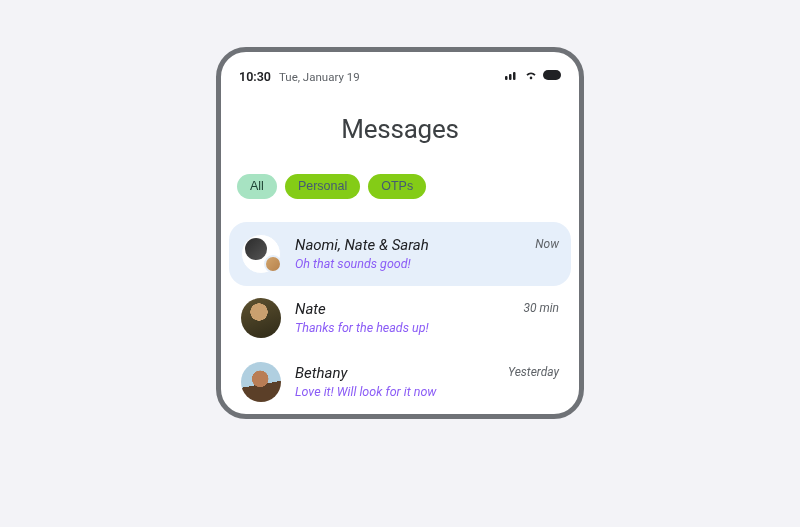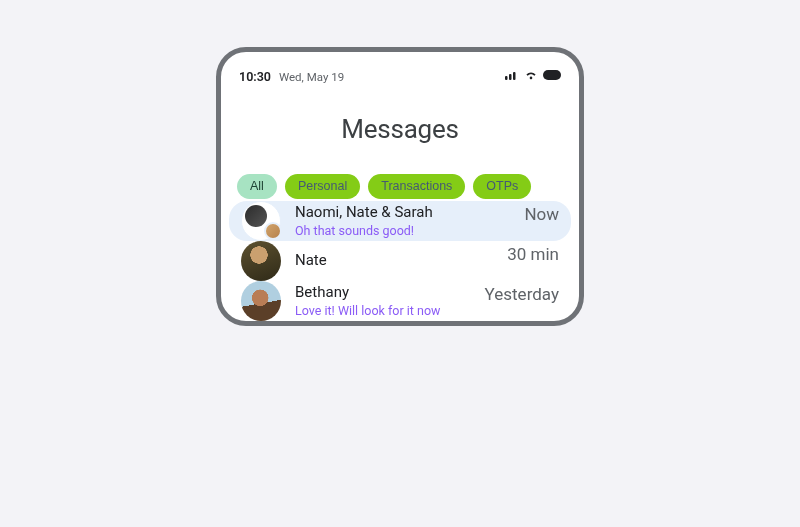--- a/index.html
+++ b/index.html
@@ -41,44 +41,45 @@
   }
   .header h1 {
     font-size: 26px;
     font-weight: 400;
     color: #3c4043;
     letter-spacing: -0.2px;
   }
   .tabs {
     display: flex;
     gap: 8px;
-    padding: 0 16px 2px;
+    padding: 0 16px 23px;
   }
   .tab {
     background: #84cc16;
     color: #455a73;
     font-size: 12.5px;
     font-weight: 500;
     border: none;
     border-radius: 14px;
     padding: 6px 13px;
     cursor: pointer;
     line-height: 1;
   }
   .tab.active {
     background: #a7e3c2;
     color: #1e4435;
   }
   .list { padding: 0 8px; }
   .row {
     display: flex;
     align-items: center;
-    padding: 0 12px;
+    padding: 12px 12px;
     border-radius: 18px;
     gap: 14px;
+    font-style: italic;
   }
   .row.highlight { background: #e6effa; }
   .avatar {
     width: 40px; height: 40px; border-radius: 50%;
     flex-shrink: 0;
     background: #ddd;
     position: relative;
     overflow: visible;
   }
   .avatar.group {
@@ -91,31 +92,31 @@
     background: #bbb;
   }
   .avatar.group .s1 { top: 3px; left: 3px; background: linear-gradient(135deg,#2b2b2b,#555); }
   .avatar.group .s2 { bottom: 0px; right: -2px; width: 18px; height: 18px; background: linear-gradient(135deg,#d2a46b,#b6824d); border:2px solid #e6effa; }
   .avatar.a-alex { background: radial-gradient(circle at 40% 35%, #e8c8a8 0 25%, transparent 26%), linear-gradient(160deg,#c97e4f,#8a4a2a); }
   .avatar.a-devon { background: radial-gradient(circle at 45% 35%, #caa06f 0 25%, transparent 26%), linear-gradient(160deg,#5e5230,#2f2a18); }
   .avatar.a-bethany { background: radial-gradient(circle at 48% 42%, #b97d55 0 26%, transparent 27%), linear-gradient(170deg,#b0cfe0 0 55%,#5b3f28 55%); }
   .row-main { flex: 1; min-width: 0; }
   .row-title { font-size: 15px; color: #202124; font-weight: 400; line-height: 1.25; }
   .row-sub { font-size: 12.5px; color: #8b5cf6; margin-top: 2px; white-space: nowrap; overflow: hidden; text-overflow: ellipsis; }
-  .row-time { font-size: 17px; color: #5f6368; align-self: flex-start; margin-top: 3px; }
+  .row-time { font-size: 12px; color: #5f6368; align-self: flex-start; margin-top: 3px; }
 </style>
 </head>
 <body>
 
 <div class="phone">
 
   <div class="status-bar">
     <div class="status-left">
       <span class="status-time">10:30</span>
-      <span class="status-date">Wed, May 19</span>
+      <span class="status-date">Tue, January 19</span>
     </div>
     <div class="status-icons">
       <span>
         <svg width="14" height="10" viewBox="0 0 14 10">
             <rect x="0" y="6" width="2.5" height="4" rx="1" fill="#202124"></rect>
             <rect x="4" y="4" width="2.5" height="6" rx="1" fill="#202124"></rect>
             <rect x="8" y="2" width="2.5" height="8" rx="1" fill="#202124"></rect>
           </svg>
       </span>
       <span>
@@ -131,21 +132,20 @@
     </div>
   </div>
 
   <div class="header">
     <h1>Messages</h1>
   </div>
 
   <div class="tabs">
     <button class="tab active">All</button>
     <button class="tab">Personal</button>
-    <button class="tab">Transactions</button>
     <button class="tab">OTPs</button>
   </div>
 
   <div class="list">
 
     <div class="row highlight">
       <div class="avatar group">
         <div class="sub s1"></div>
           <div class="sub s2"></div>
       </div>
@@ -154,20 +154,21 @@
         <div class="row-sub">Oh that sounds good!</div>
       </div>
       <div class="row-time">Now</div>
     </div>
 
 
     <div class="row">
       <div class="avatar a-devon"></div>
       <div class="row-main">
         <div class="row-title">Nate</div>
+        <div class="row-sub">Thanks for the heads up!</div>
       </div>
       <div class="row-time">30 min</div>
     </div>
 
     <div class="row">
       <div class="avatar a-bethany"></div>
       <div class="row-main">
         <div class="row-title">Bethany</div>
         <div class="row-sub">Love it! Will look for it now</div>
       </div>

